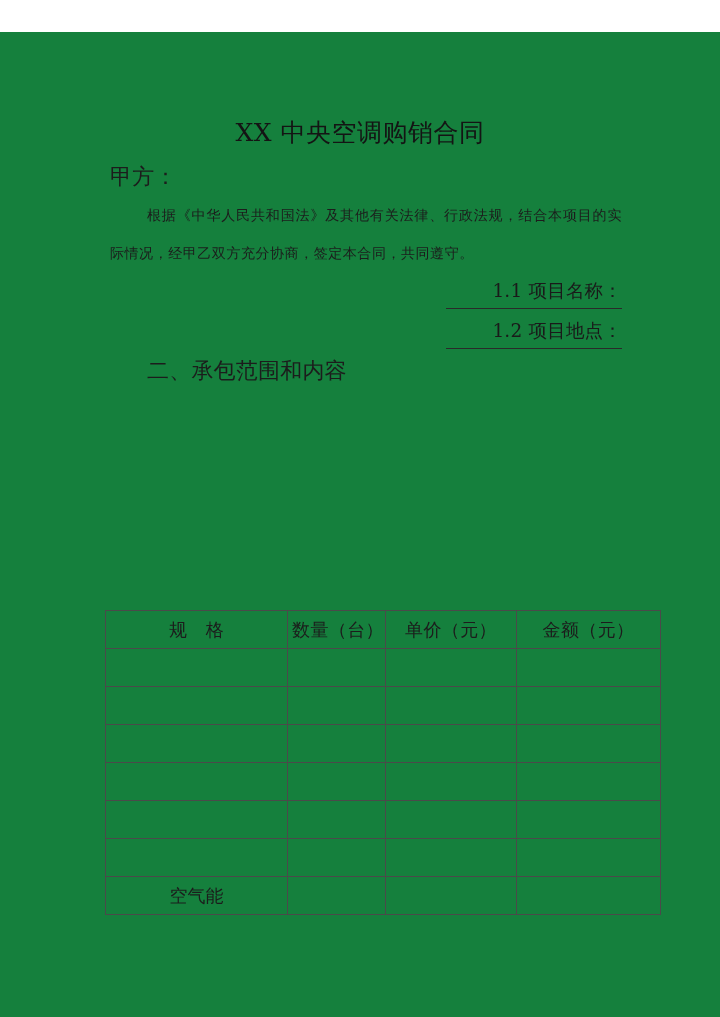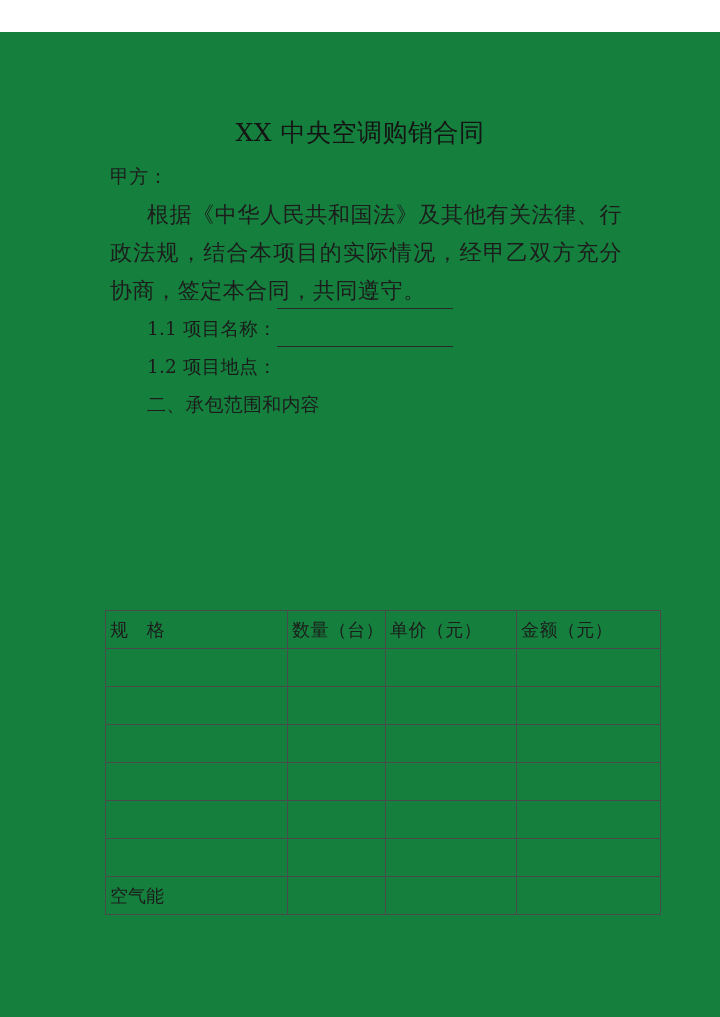--- a/index.html
+++ b/index.html
@@ -43,49 +43,50 @@
 
   
   .body-block {
     position: absolute;
     left: 110px;
     top: 126px;
     width: 512px;
   }
 
   .line {
-    font-size: 19px;
+    font-size: 22px;
     line-height: 38px;
     font-family: Liberation Sans, sans-serif;
     color: #1c1c1c;
     white-space: pre;
     letter-spacing: 0.2px;
   }
 
   .indent {
     text-indent: 37px;
   }
 
   .para {
-    font-size: 22px;
+    font-size: 14px;
     line-height: 38px;
     text-indent: 37px;
     text-align: justify;
     text-align-last: left;
     letter-spacing: 0.55px;
     color: #1c1c1c;
     font-family: "DejaVu Serif", "Liberation Serif", serif;
   }
 
   .row-fill {
     display: flex;
-    align-items: flex-start;
+    align-items: flex-end;
     font-size: 18.5px;
     line-height: 38px;
     letter-spacing: 0.2px;
+    flex-direction: column;
   }
   .row-fill .lead {
     padding-left: 37px;
     white-space: pre;
   }
   .blank-rule {
     display: inline-block;
     border-bottom: 1.4px solid #2a2a2a;
     height: 1px;
     position: relative;
@@ -104,21 +105,21 @@
     table-layout: fixed;
   }
   .spec-table td, .spec-table th {
     border: 1.3px solid #4a4a4a;
     height: 37px;
     padding: 0 4px;
     font-size: 18px;
     font-weight: normal;
     font-family: "DejaVu Serif", "Liberation Serif", serif;
     color: #1c1c1c;
-    text-align: left;
+    text-align: center;
     vertical-align: middle;
     white-space: pre;
   }
   .spec-table .col-spec  { width: 182px; }
   .spec-table .col-qty   { width: 98px; }
   .spec-table .col-price { width: 131px; }
   .spec-table .col-amt   { width: 144px; }
 
   .spec-table tr.head td { letter-spacing: 0.4px; }
   .spec-table td.empty { }

